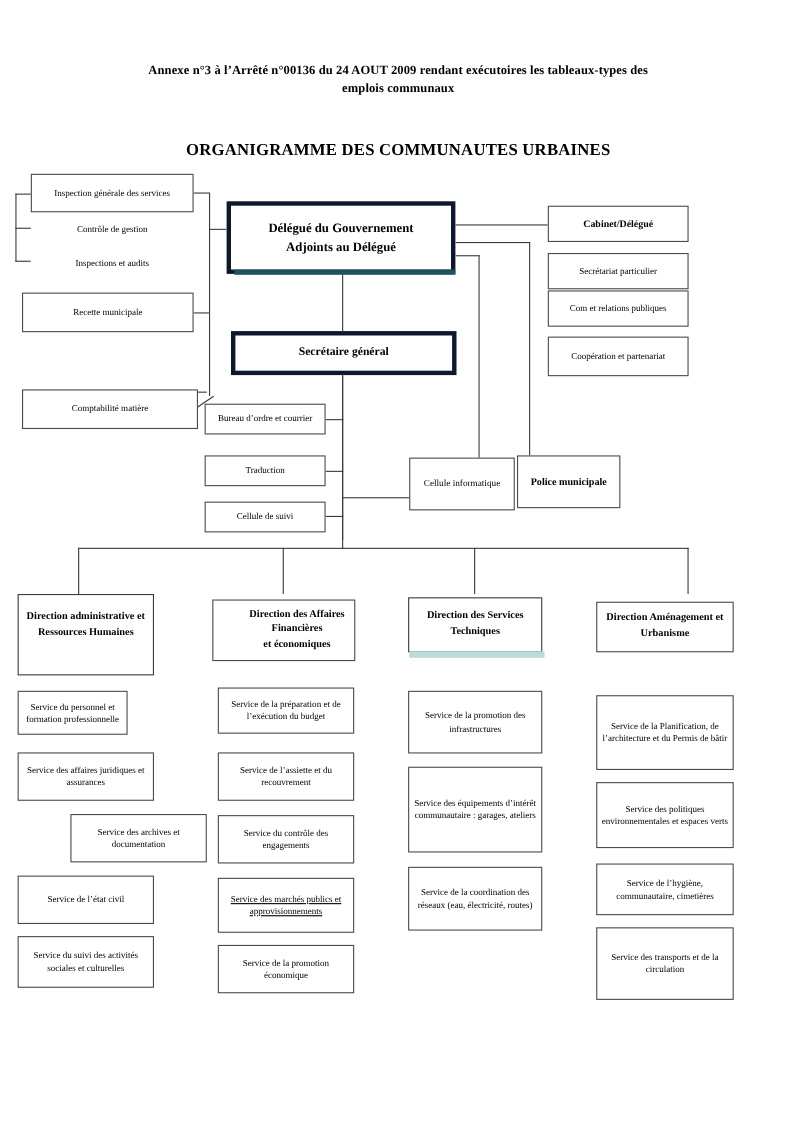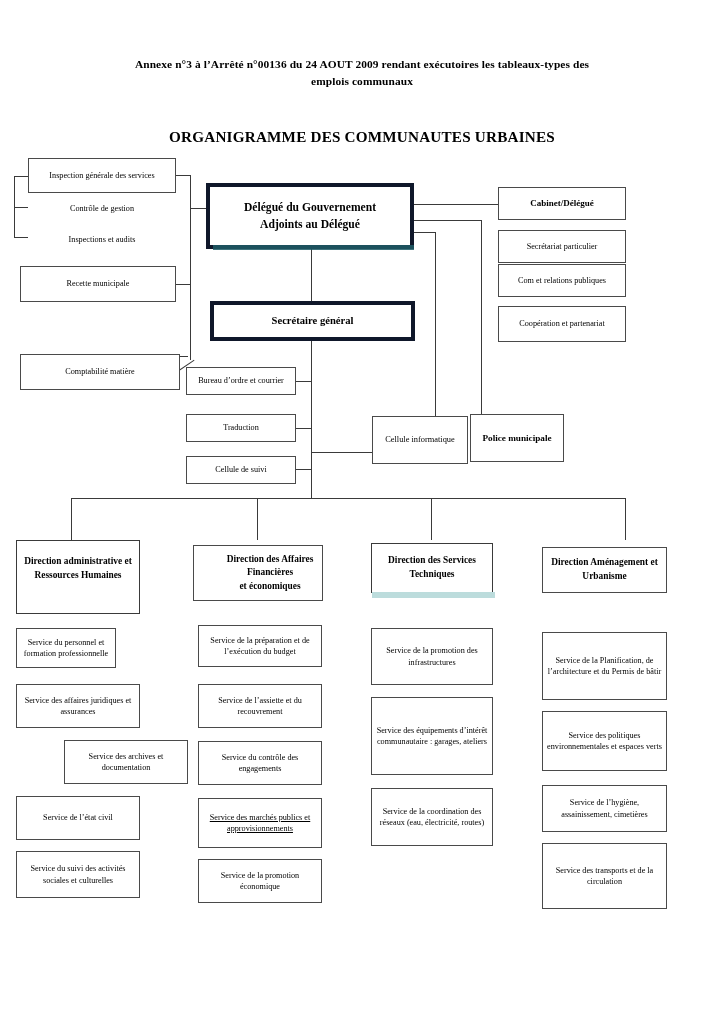--- a/index.html
+++ b/index.html
@@ -226,17 +226,17 @@
     <div style="width:100%;">
       <div>Direction Aménagement et</div>
       <div>Urbanisme</div>
     </div>
   </div>
 
   <div class="box" style="left:542px; top:632px; width:125px; height:68px;">Service de la Planification, de l’architecture et du Permis de bâtir</div>
 
   <div class="box" style="left:542px; top:711px; width:125px; height:60px;">Service des politiques environnementales et espaces verts</div>
 
-  <div class="box" style="left:542px; top:785px; width:125px; height:47px;">Service de l’hygiène, assainissement, cimetières</div>
+  <div class="box" style="left:542px; top:785px; width:125px; height:47px;">Service de l’hygiène, communautaire, cimetières</div>
 
   <div class="box" style="left:542px; top:843px; width:125px; height:66px;">Service des transports et de la circulation</div>
 
 </div>
 
 </body></html>

